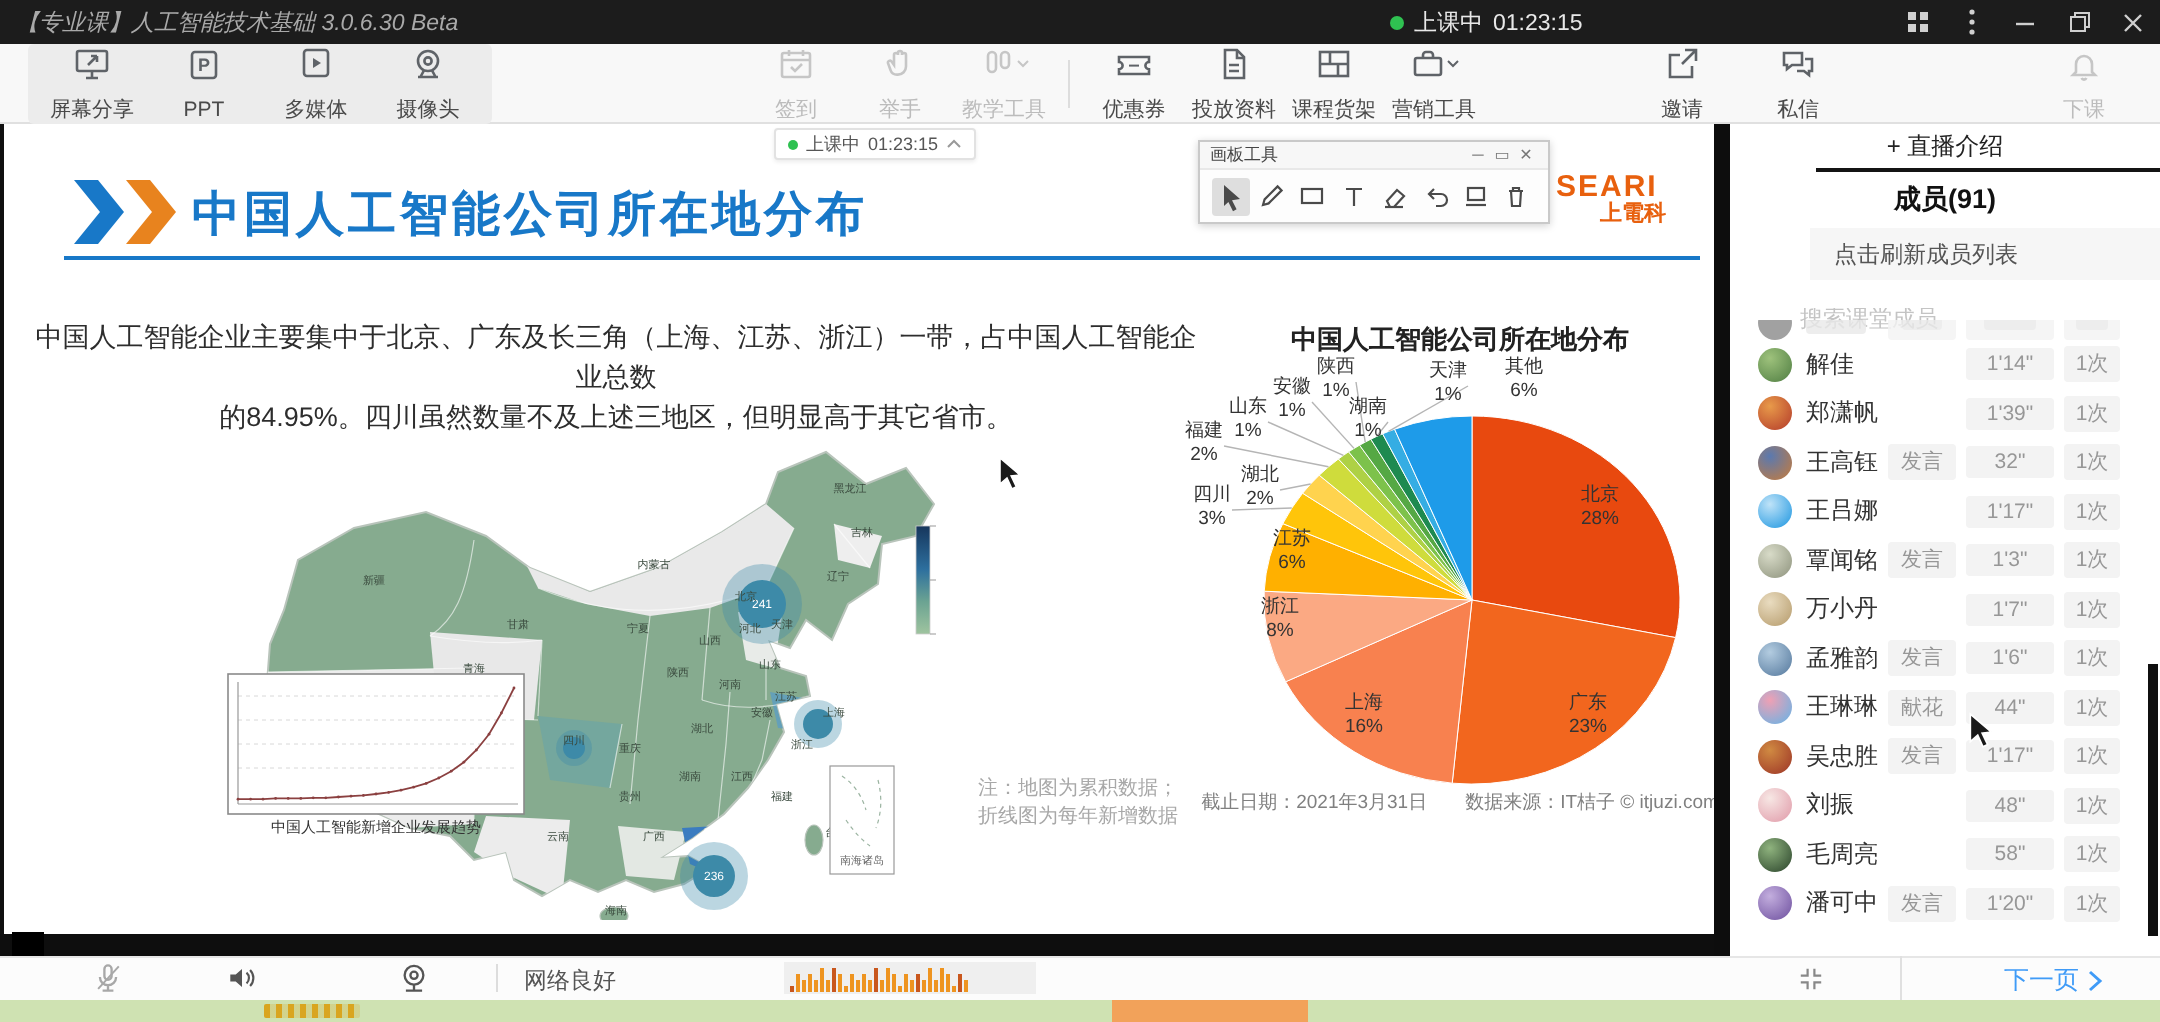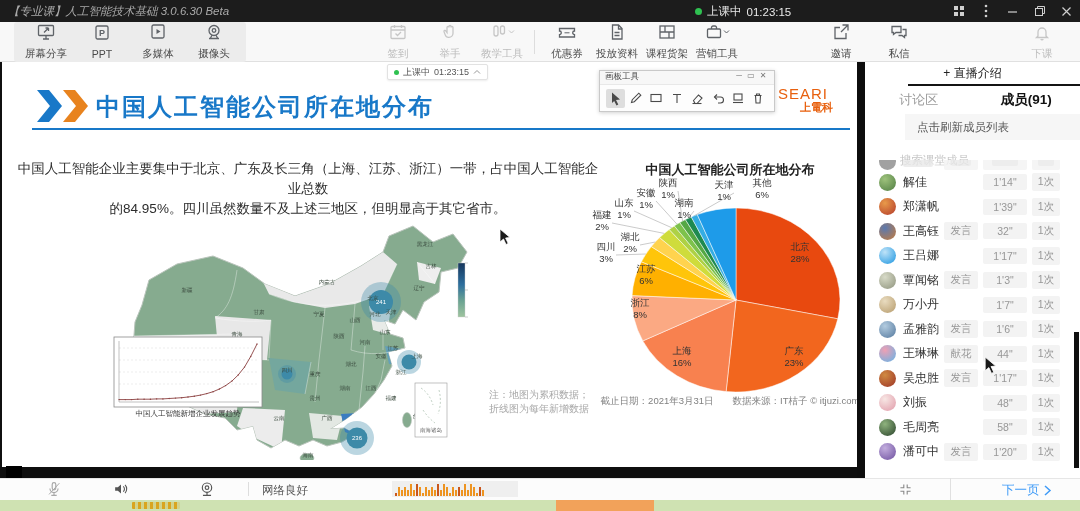--- a/index.html
+++ b/index.html
@@ -32,30 +32,30 @@
   #gutter { left:857px; top:62px; width:8px; height:416px; background:#0d0d0d; }
   #stage-bottom-strip { left:0; top:467px; width:857px; height:11px; background:#0e0e0e; }
   #black-chip { left:6px; top:466px; width:16px; height:13px; background:#000; }
 
   #timer-pill { left:385px; top:2px; height:16px; background:#fff; border:1px solid #e2e2e2; border-radius:2px;
     display:flex; align-items:center; gap:4px; padding:0 6px; font-size:9px; color:#555; box-shadow:0 1px 2px rgba(0,0,0,.08);}
   #timer-pill .green-dot { width:5px; height:5px; }
 
   #wb-panel { left:597px; top:8px; width:176px; height:42px; background:#fdfdfd; border:1px solid #c9c9c9;
     box-shadow:0 1px 4px rgba(0,0,0,.18); }
-  #wb-titlebar { display:flex; align-items:flex-start; height:14px; padding:0 5px; border-bottom:1px solid #e8e8e8; background:#f7f7f7;}
+  #wb-titlebar { display:flex; align-items:center; height:14px; padding:0 5px; border-bottom:1px solid #e8e8e8; background:#f7f7f7;}
   #wb-title { font-size:8.5px; color:#444; flex:1; }
   .wb-winbtn { font-size:8px; color:#777; width:12px; text-align:center; }
   #wb-tools { display:flex; align-items:center; justify-content:space-between; padding:2px 6px; height:26px; }
   .wb-tool { width:19px; height:19px; display:flex; align-items:center; justify-content:center; border-radius:2px; }
   .wb-tool svg { stroke:#4a4a4a; fill:none; stroke-width:1.1; }
   .wb-tool.selected { background:#dedede; }
 
   #seari-logo { left:776px; top:24px; width:76px; text-align:left; line-height:1; color:#e8600e; }
-  #seari-line1 { font-size:15px; font-weight:normal; letter-spacing:1px; }
+  #seari-line1 { font-size:15px; font-weight:bold; letter-spacing:1px; }
   #seari-line2 { font-size:11px; font-weight:bold; margin-left:22px; margin-top:1px; }
 
   #slide-chevrons { left:34px; top:27px; }
   #slide-title { left:94px; top:29px; font-size:24px; font-weight:bold; color:#1878c8; letter-spacing:2px; }
   #title-rule { left:30px; top:66px; width:818px; height:2px; background:#1878c8; }
 
   #slide-body { left:15px; top:97px; width:582px; text-align:center; font-size:13.5px; color:#2d2d2d; line-height:20px; }
 
   #map-svg { left:85px; top:148px; }
   #note-text { left:487px; top:326px; font-size:10px; color:#a8a8a8; line-height:14px; }
@@ -576,21 +576,20 @@
 
   <div id="gutter" class="abs"></div>
   <div id="stage-bottom-strip" class="abs"></div>
   <div id="black-chip" class="abs"></div>
 
   <div id="sidebar" class="abs">
     <div id="intro-header" class="abs">+ 直播介绍</div>
     <div id="intro-rule" class="abs"></div>
 
     <div id="side-tabs" class="abs">
-      <div class="side-tab">讨论区</div>
       <div class="side-tab active">成员(91)</div>
     </div>
 
     <div id="refresh-bar" class="abs">
       <span class="txt">点击刷新成员列表</span>
       <svg width="14" height="14" viewBox="0 0 16 16" fill="none" stroke="#8a8a8a" stroke-width="1.2">
         <path d="M13.5 8a5.5 5.5 0 1 1-1.6-3.9"></path>
           <path d="M13.7 2.8v2.8h-2.8"></path>
       </svg>
     </div>

